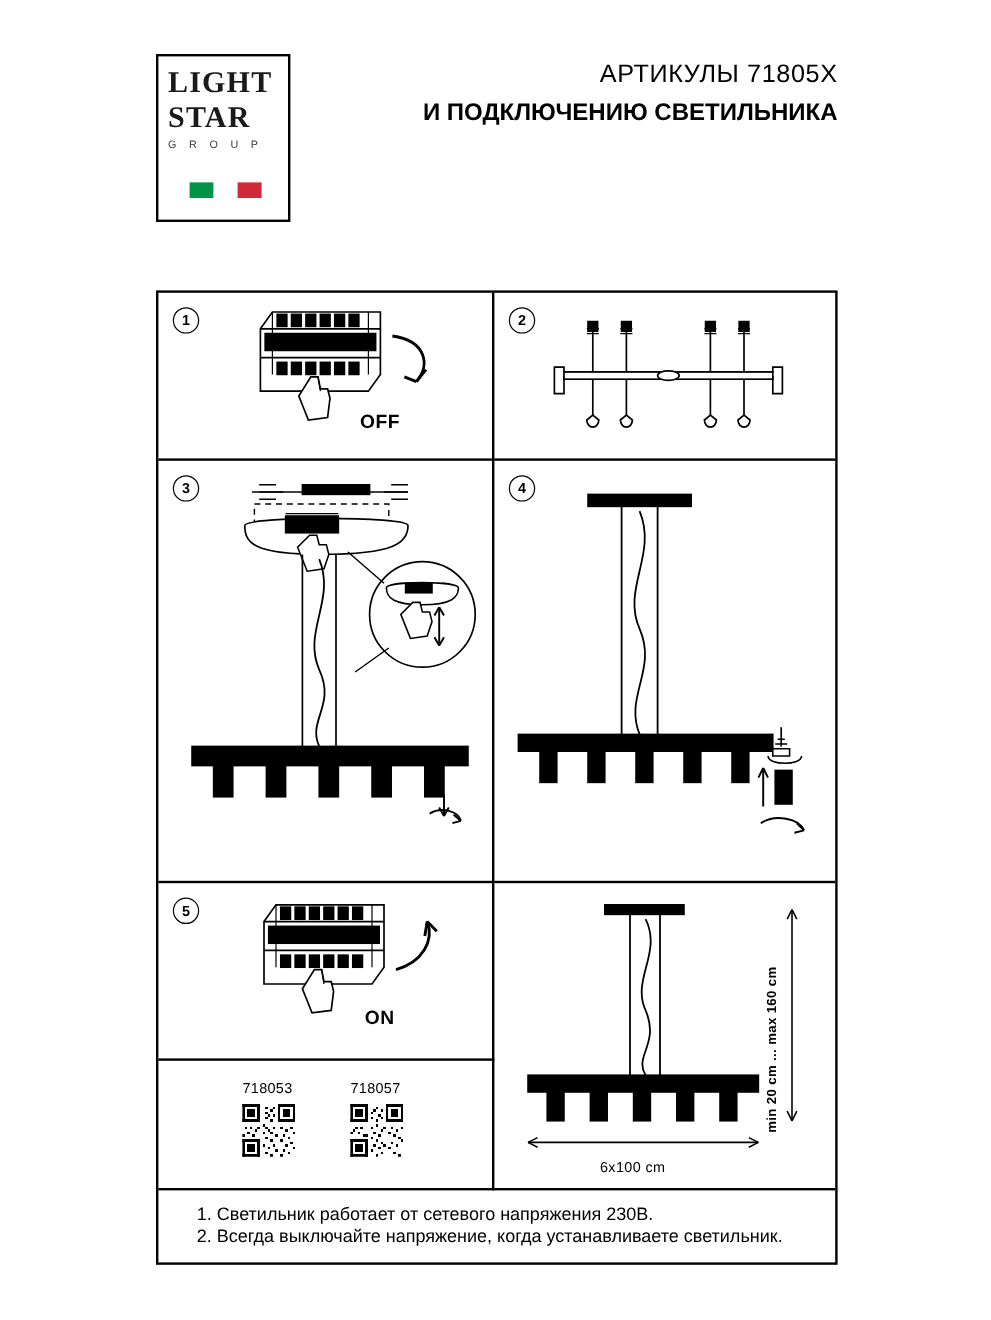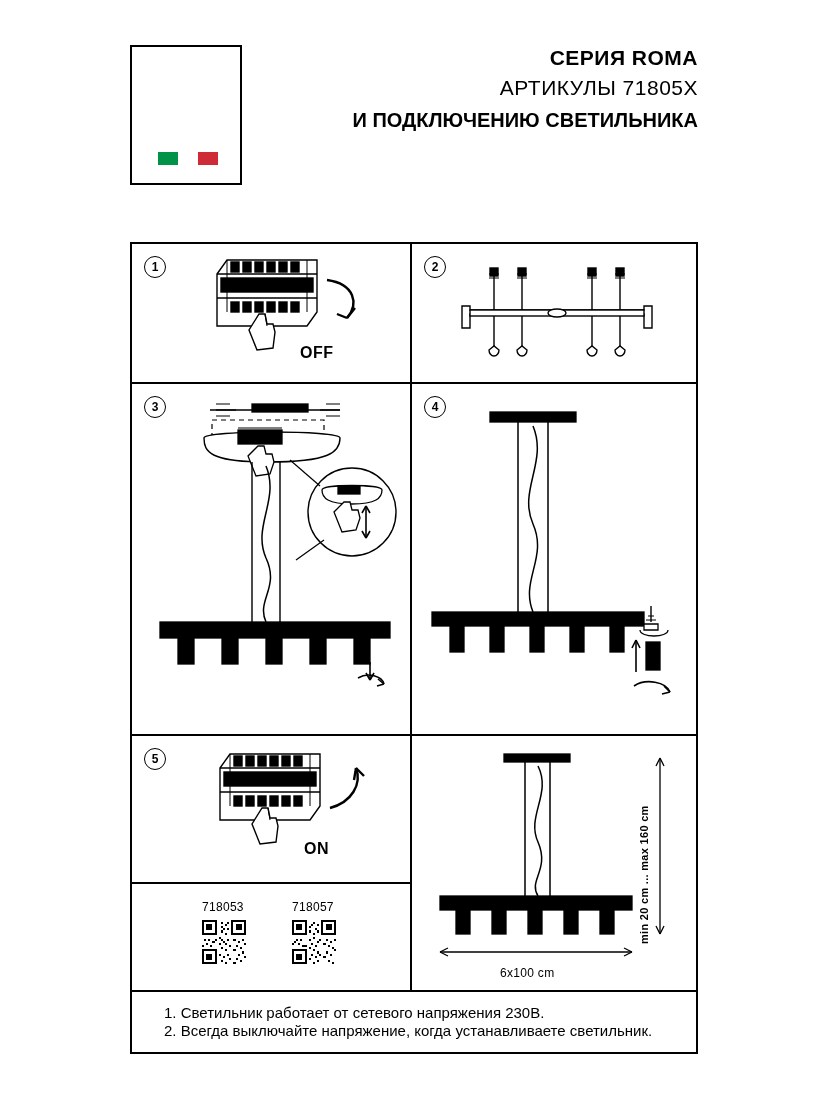--- a/index.html
+++ b/index.html
@@ -47,29 +47,33 @@
   svg{display:block;}
 </style>
 </head>
 <body>
 
 <div class="page">
 
   <div class="header">
 
     <div class="logo">
+      <div class="logo-text">
+        <div class="logo-line">LIGHT</div>
+        <div class="logo-line">STAR</div>
+        <div class="logo-group">G R O U P</div>
+      </div>
       <div class="flag">
         <span class="g"></span>
           <span class="w"></span>
           <span class="r"></span>
       </div>
     </div>
 
     <div class="title-block">
-      <div class="t-series">СЕРИЯ ROMA</div>
       <div class="t-art">АРТИКУЛЫ 71805X</div>
       <div class="t-instr" style="margin-top:6px">И ПОДКЛЮЧЕНИЮ СВЕТИЛЬНИКА</div>
     </div>
   </div>
 
   <div class="grid">
 
     <div class="cell bb br" style="left:0;top:0;width:280px;height:140px;">
       <div class="num" style="left:12px;top:12px;">1</div>
       <div class="label-big" style="left:168px;top:100px;">OFF</div>

